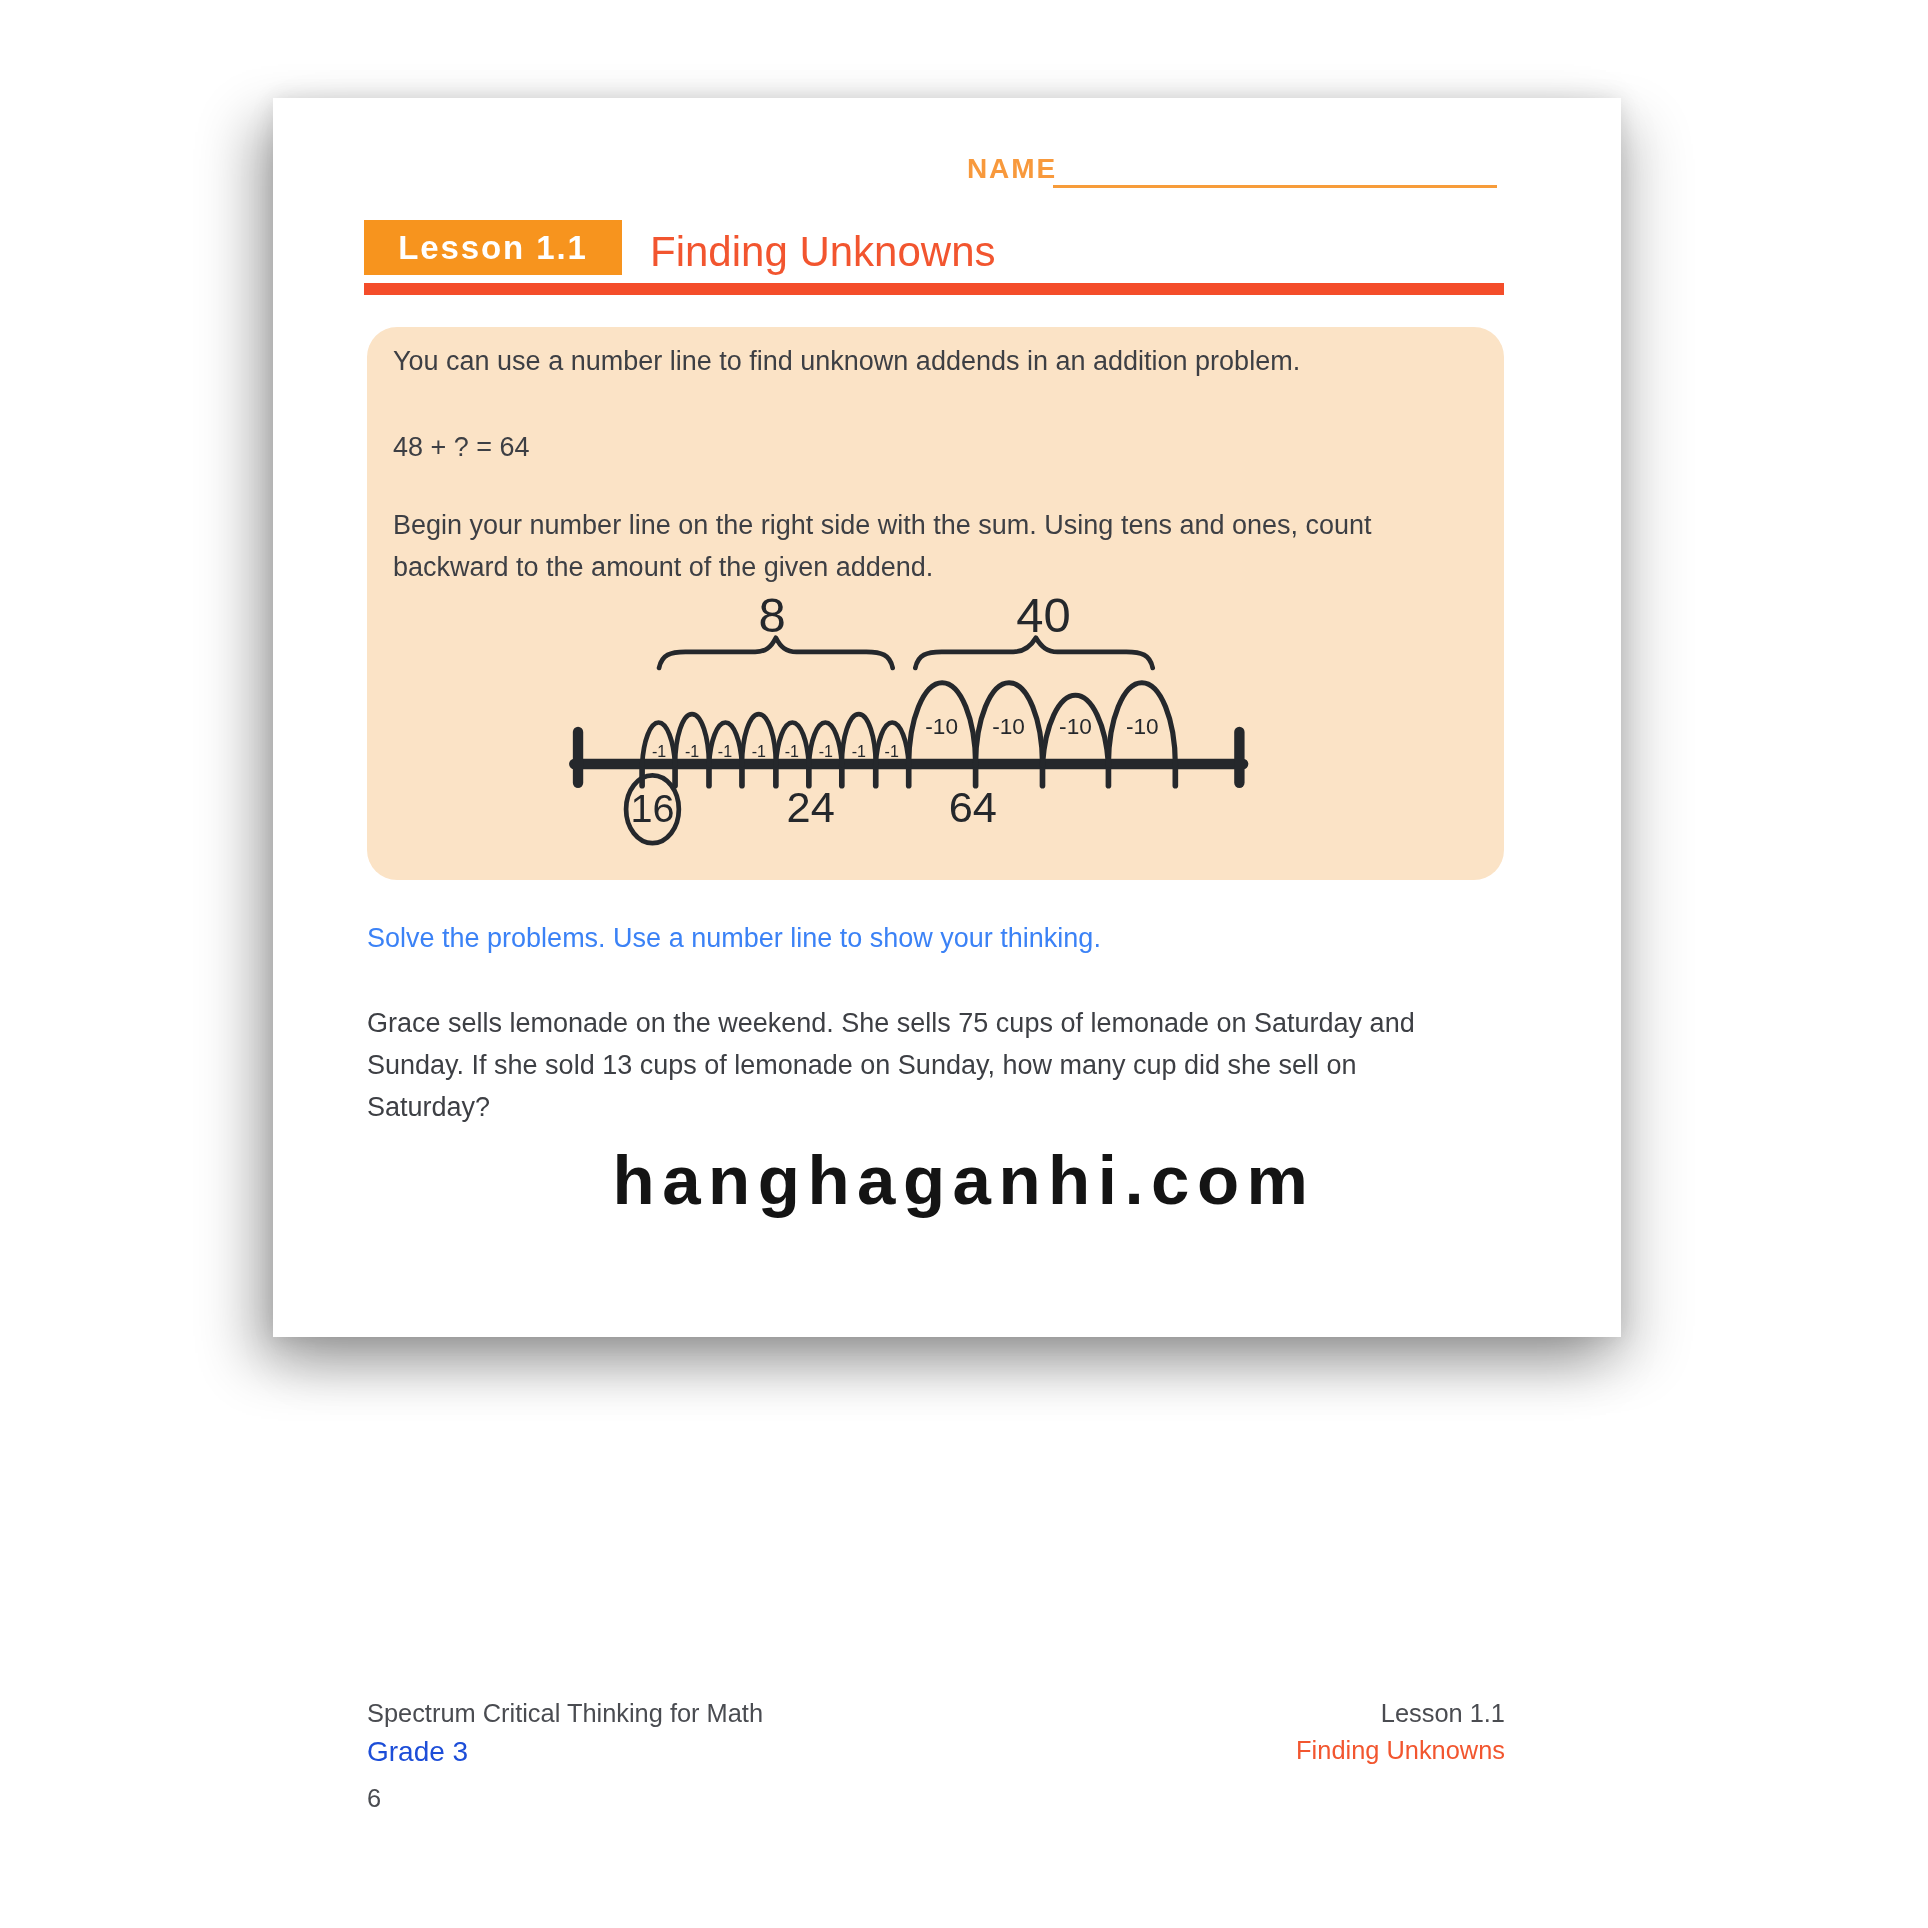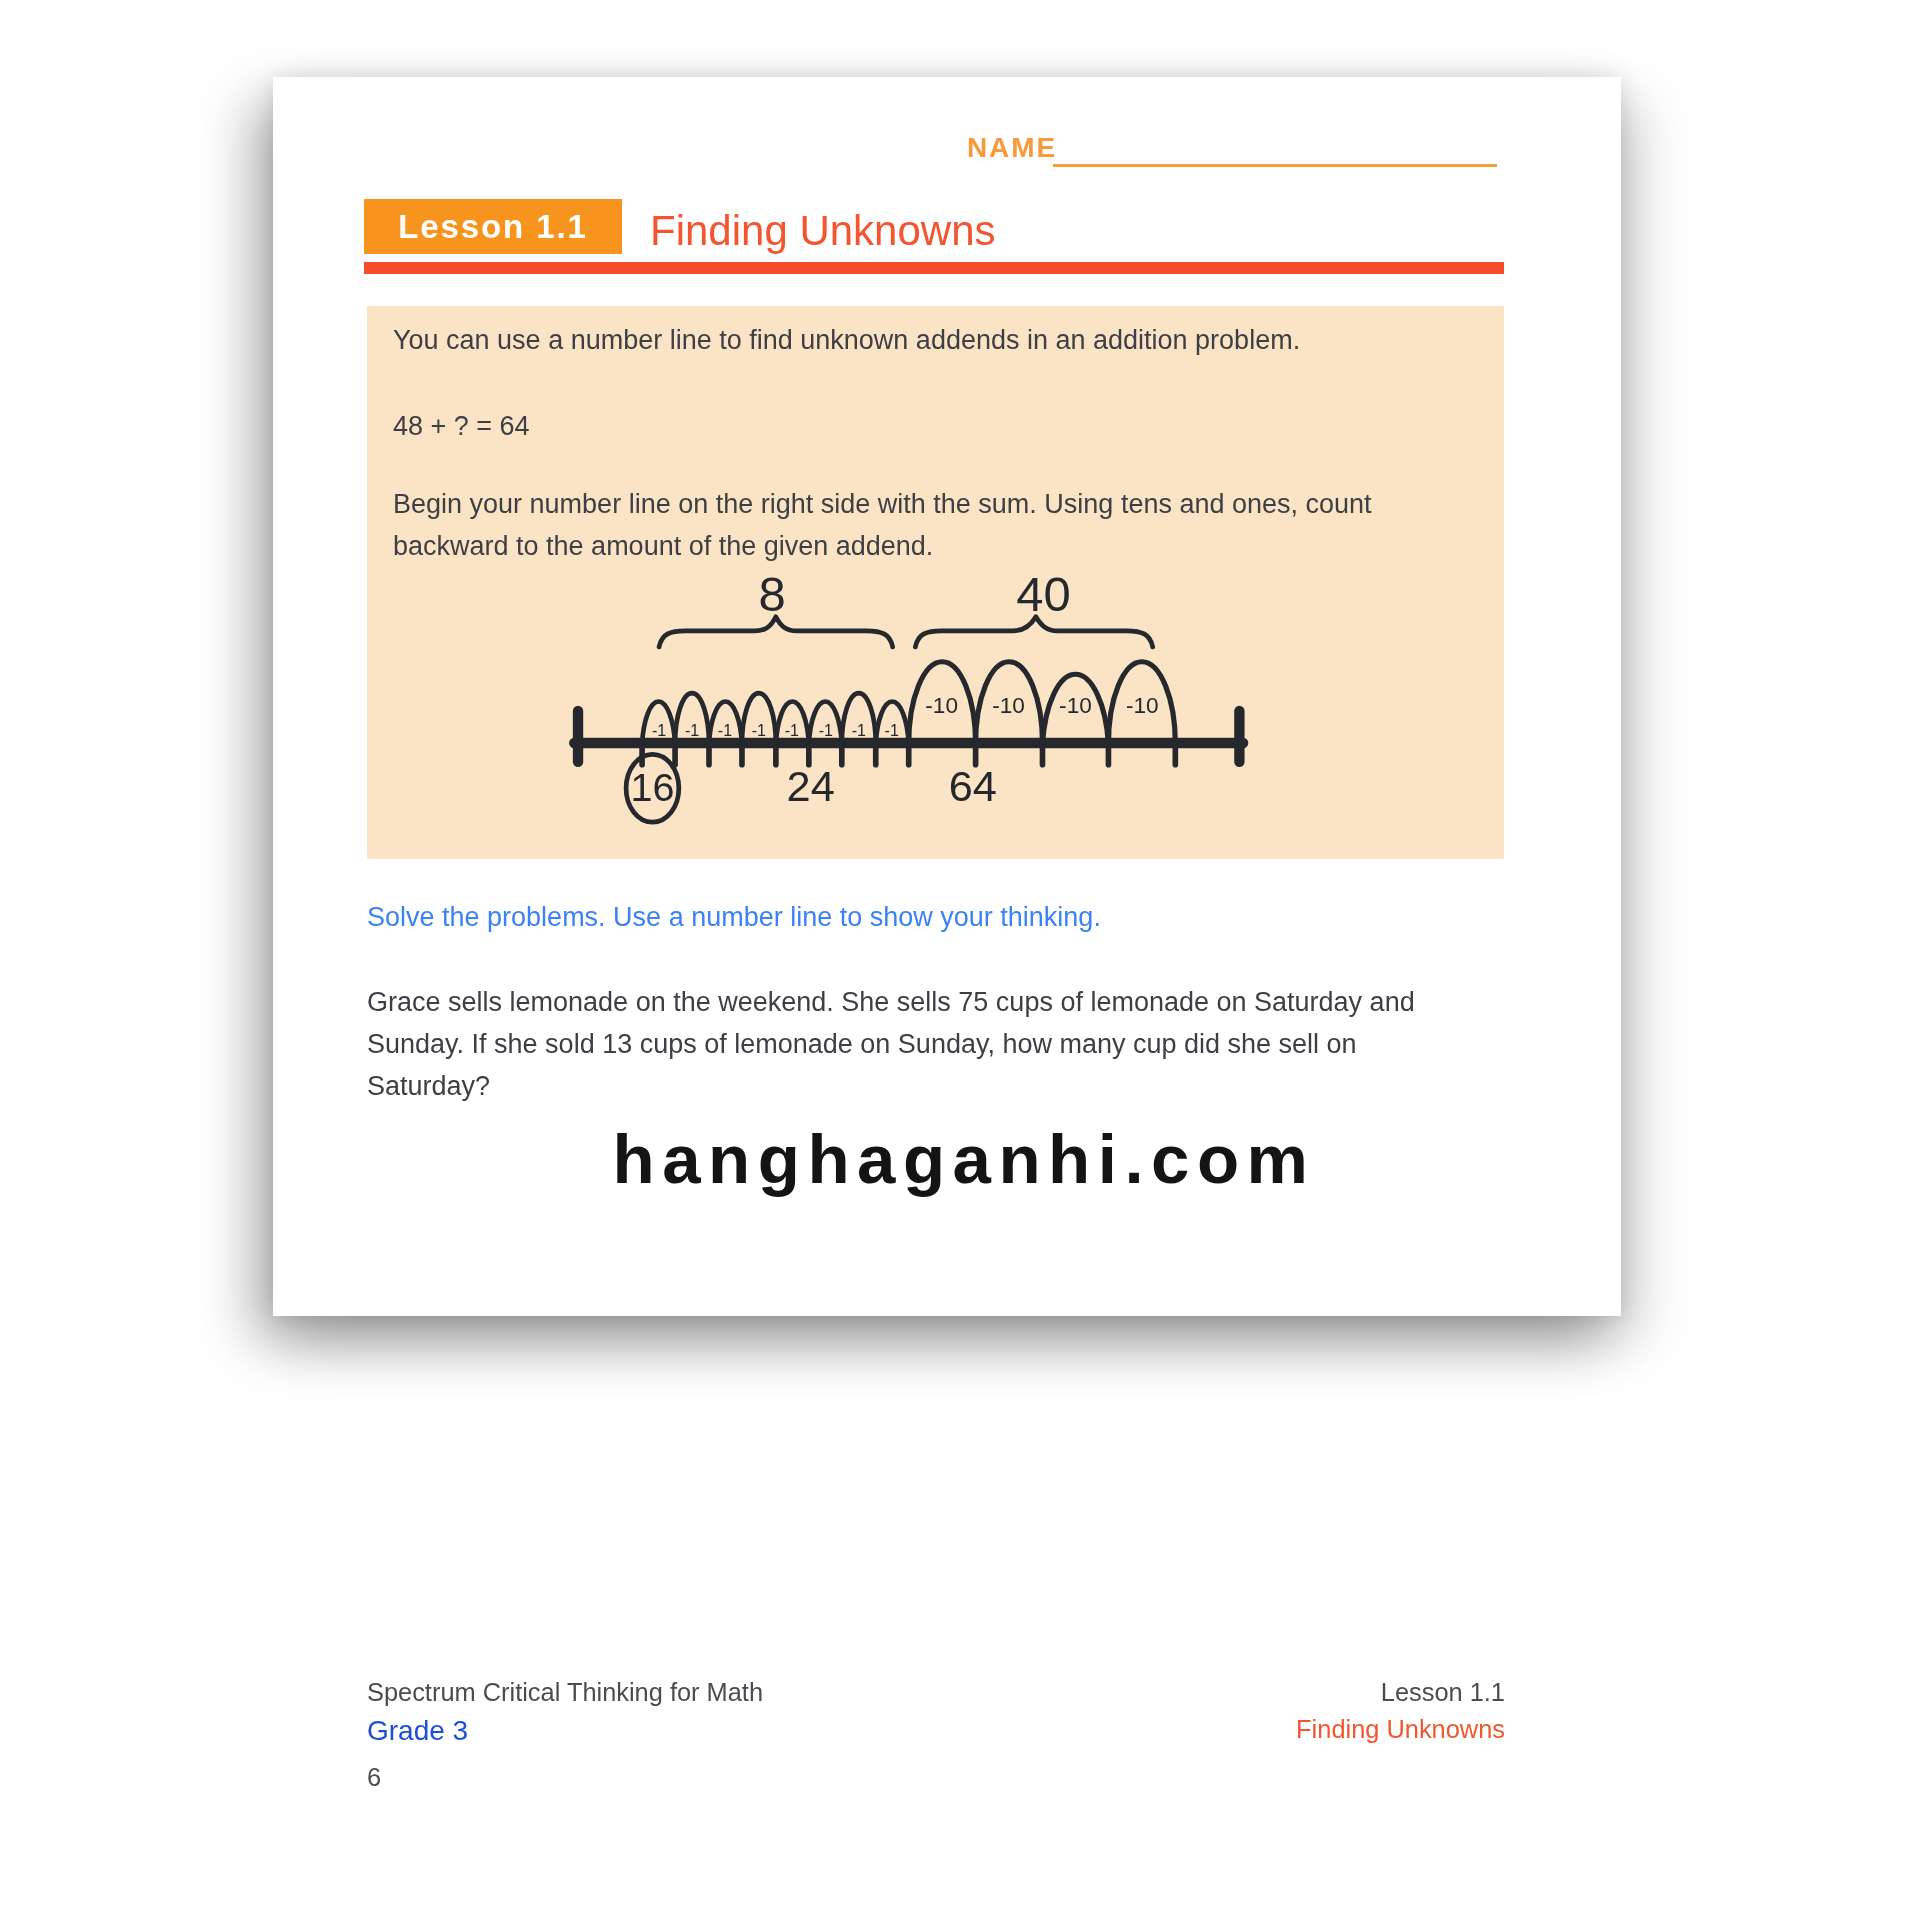--- a/index.html
+++ b/index.html
@@ -6,21 +6,21 @@
   html, body {
     width: 1928px; height: 1928px;
     background: #ffffff;
     font-family: "Liberation Sans", sans-serif;
     overflow: hidden;
   }
   .stage { position: relative; width: 1928px; height: 1928px; }
 
   .page {
     position: absolute;
-    left: 273px; top: 77px;
+    left: 273px; top: 98px;
     width: 1348px; height: 1239px;
     background: #ffffff;
     box-shadow: -21px 24.5px 52px rgba(0,0,0,0.30),
                  21px 24.5px 52px rgba(0,0,0,0.16),
                  0 0 21px rgba(0,0,0,0.10);
   }
   .abs { position: absolute; }
 
   
   .name-label {
@@ -52,20 +52,21 @@
     left: 91px; top: 185px;
     width: 1140px; height: 12.2px;
     background: #F44D2A;
   }
 
   
   .example-box {
     left: 94px; top: 229px;
     width: 1137px; height: 553px;
     background: #FBE3C6;
+    border-radius: 30px;
   }
   .box-text {
     position: absolute;
     left: 26px; width: 1092px;
     font-size: 27px; line-height: 42px;
     color: #3D3F44;
   }
   .intro        { top: 13px; }
   .equation     { top: 99px; }
   .instructions { top: 177px; }

